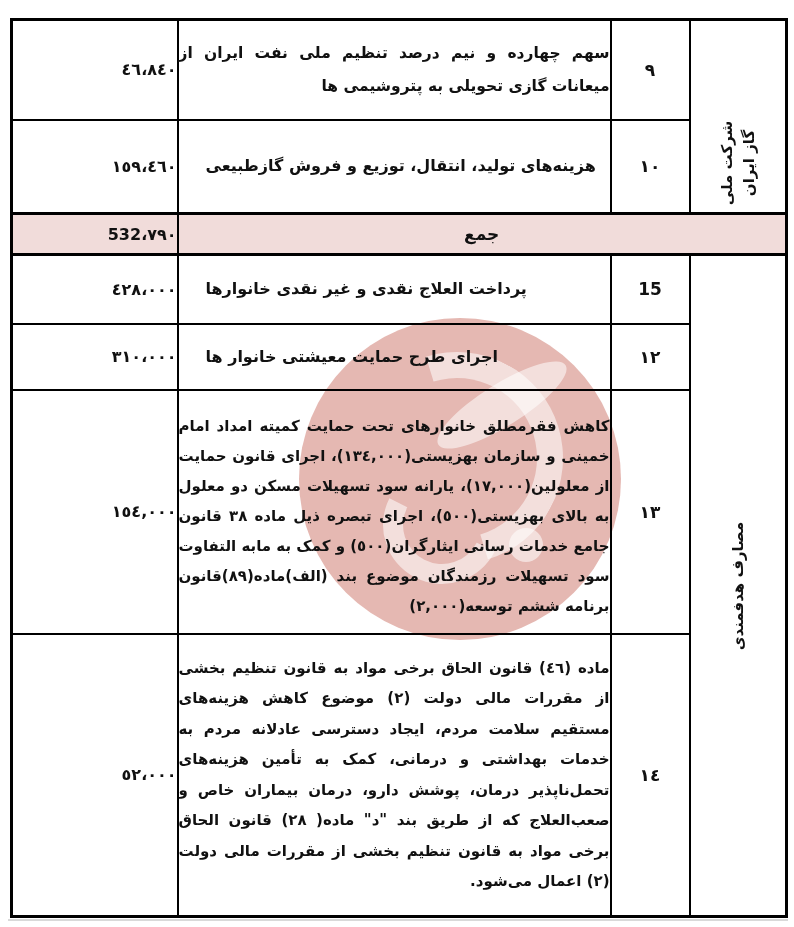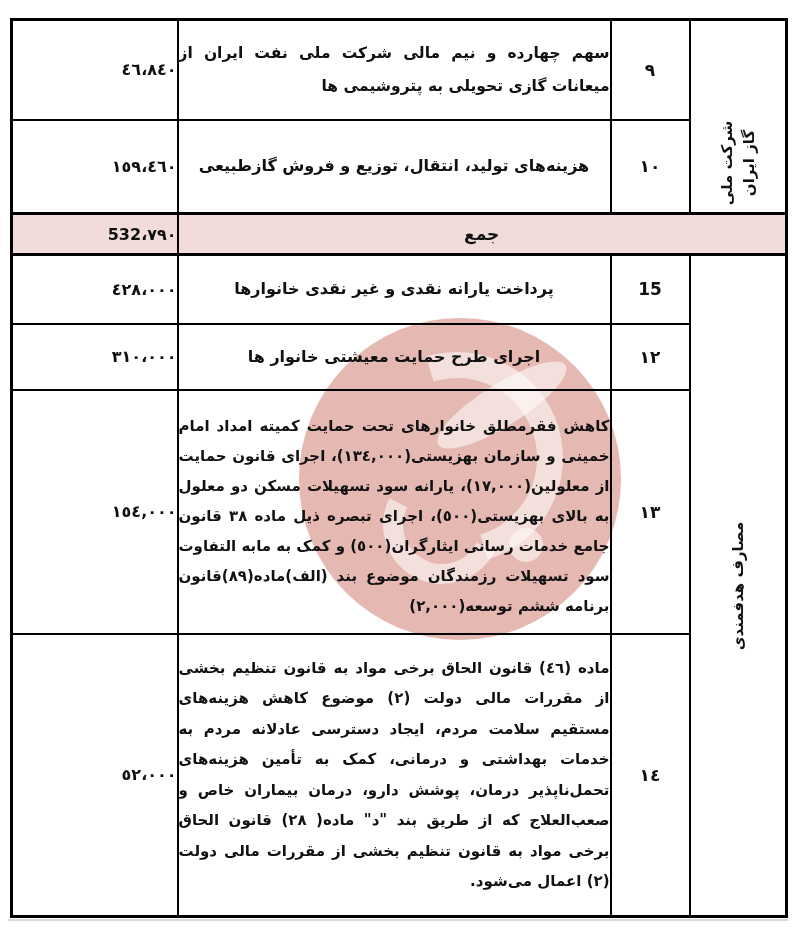--- a/index.html
+++ b/index.html
@@ -97,23 +97,24 @@
   }
   td.desc { padding: 0 11px; }
   td.desc p { width: 100%; }
 
   .p-just {
     text-align: justify;
     font-size: 15.5px;
     line-height: 33px;
   }
   .p-right {
-    text-align: center;
+    text-align: left;
     font-size: 16px;
     line-height: 26px;
+    padding-left: 27px;
   }
   .p-dense13 {
     text-align: justify;
     font-size: 15px;
     line-height: 30px;
   }
   .p-dense14 {
     text-align: justify;
     font-size: 15px;
     line-height: 30.5px;
@@ -195,21 +196,21 @@
         <td class="cat" rowspan="2">
           <div class="vwrap">
             <div class="vtext shift-down vtext-cols">
               <div>شرکت ملی</div>
               <div>گاز ایران</div>
             </div>
           </div>
         </td>
         <td class="num">٩</td>
         <td class="desc">
-          <p class="p-just">سهم چهارده و نیم مالی شرکت ملی نفت ایران از میعانات گازی تحویلی به پتروشیمی ها</p>
+          <p class="p-just">سهم چهارده و نیم درصد تنظیم ملی نفت ایران از میعانات گازی تحویلی به پتروشیمی ها</p>
         </td>
         <td class="val">٤٦،٨٤٠</td>
       </tr>
 
       <tr class="h94">
         <td class="num">١٠</td>
         <td class="desc">
           <p class="p-right">هزینه‌های تولید، انتقال، توزیع و فروش گازطبیعی</p>
         </td>
         <td class="val">١٥٩،٤٦٠</td>
@@ -221,21 +222,21 @@
       </tr>
 
       <tr class="h69">
         <td class="cat" rowspan="4">
           <div class="vwrap">
             <div class="vtext">مصارف هدفمندی</div>
           </div>
         </td>
         <td class="num">15</td>
         <td class="desc">
-          <p class="p-right">پرداخت یارانه نقدی  و غیر نقدی خانوارها</p>
+          <p class="p-right">پرداخت العلاج نقدی  و غیر نقدی خانوارها</p>
         </td>
         <td class="val">٤٢٨،٠٠٠</td>
       </tr>
 
       <tr class="h66">
         <td class="num">١٢</td>
         <td class="desc">
           <p class="p-right">اجرای طرح حمایت معیشتی خانوار ها</p>
         </td>
         <td class="val">٣١٠،٠٠٠</td>

